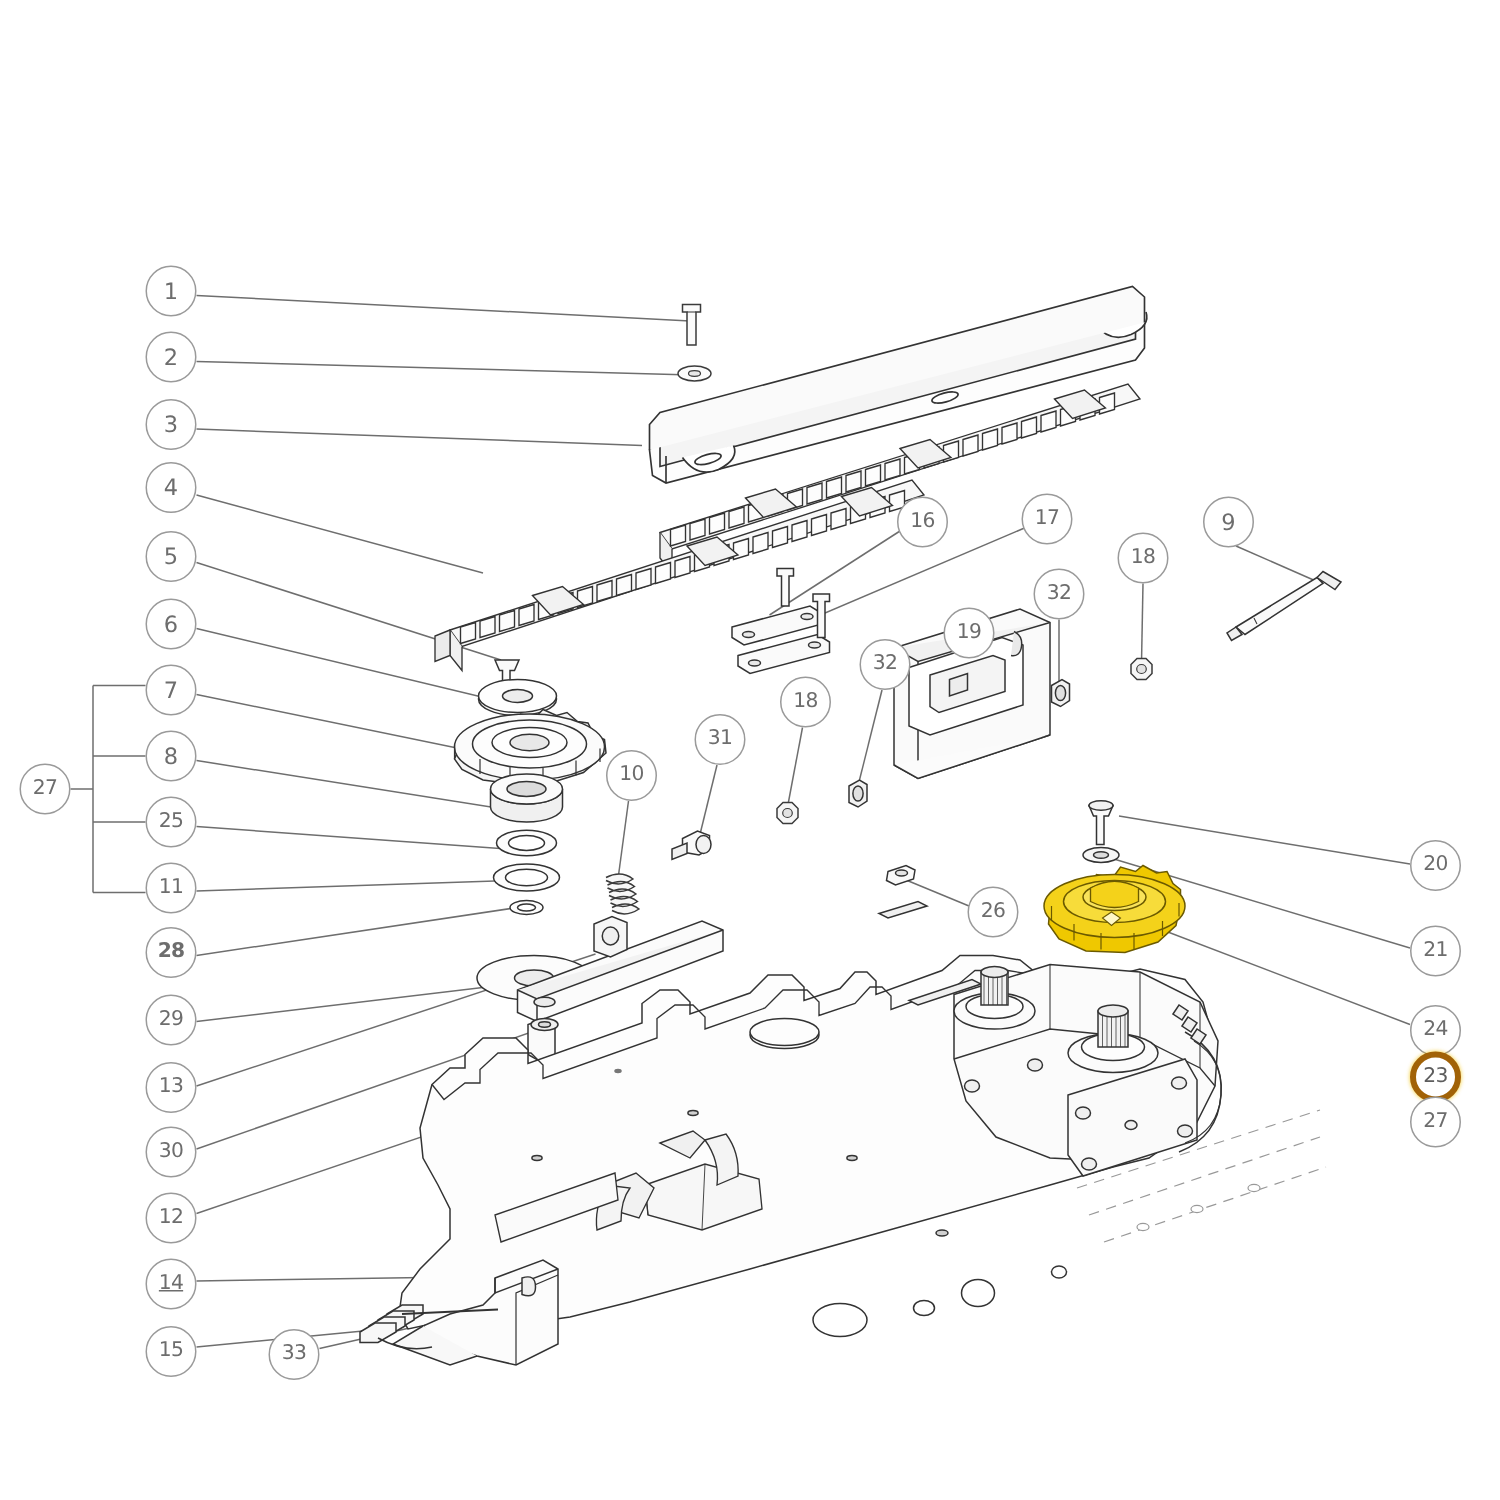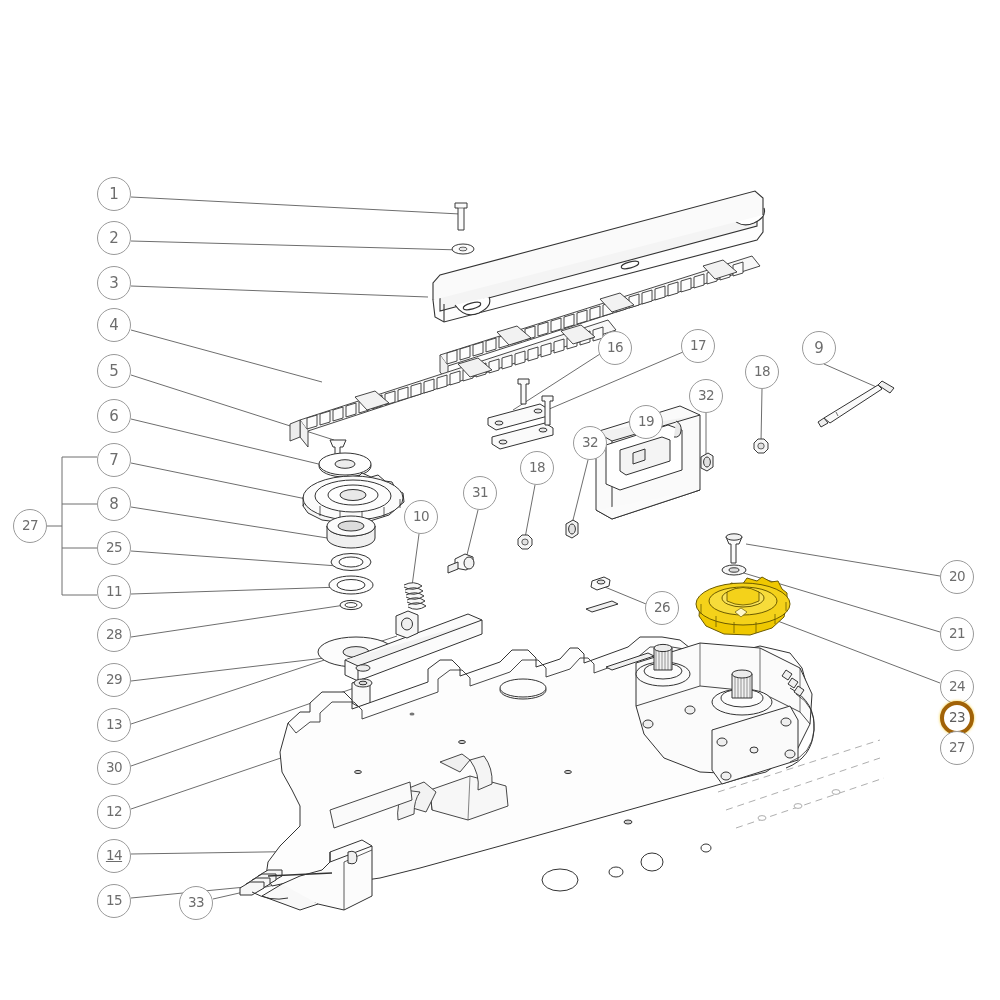--- a/index.html
+++ b/index.html
@@ -462,21 +462,21 @@
   <div class="bub" style="left:114px;top:194px;">1</div>
   <div class="bub" style="left:114px;top:238px;">2</div>
   <div class="bub" style="left:114px;top:283px;">3</div>
   <div class="bub" style="left:114px;top:325px;">4</div>
   <div class="bub" style="left:114px;top:371px;">5</div>
   <div class="bub" style="left:114px;top:416px;">6</div>
   <div class="bub" style="left:114px;top:460px;">7</div>
   <div class="bub" style="left:114px;top:504px;">8</div>
   <div class="bub small" style="left:114px;top:548px;">25</div>
   <div class="bub small" style="left:114px;top:592px;">11</div>
-  <div class="bub small" style="left:114px;top:635px;">28</div>
+  <div class="bub small" style="left:114px;top:635px;font-weight:bold;">28</div>
   <div class="bub small" style="left:114px;top:680px;">29</div>
   <div class="bub small" style="left:114px;top:725px;text-align:center;">13</div>
   <div class="bub small" style="left:114px;top:768px;">30</div>
   <div class="bub small" style="left:114px;top:812px;">12</div>
   <div class="bub small" style="left:114px;top:856px;text-decoration:underline;">14</div>
   <div class="bub small" style="left:114px;top:901px;">15</div>
   <div class="bub small" style="left:196px;top:903px;">33</div>
   <div class="bub small" style="left:30px;top:526px;">27</div>
 
   <div class="bub small" style="left:421px;top:517px;">10</div>

